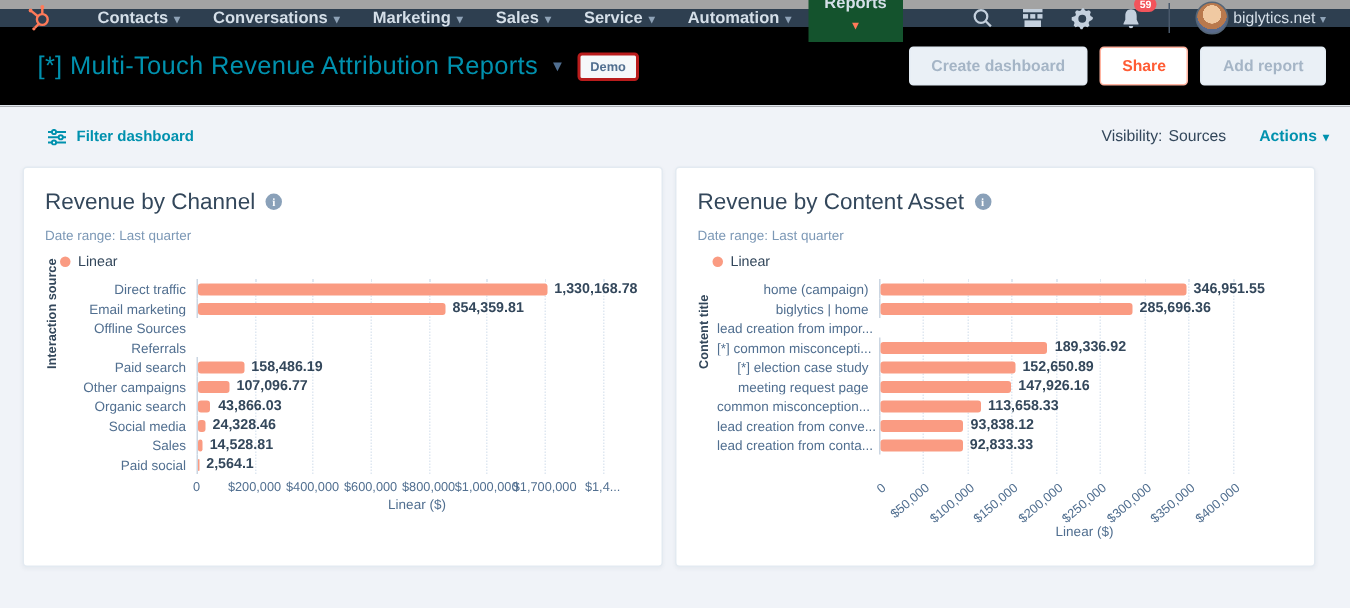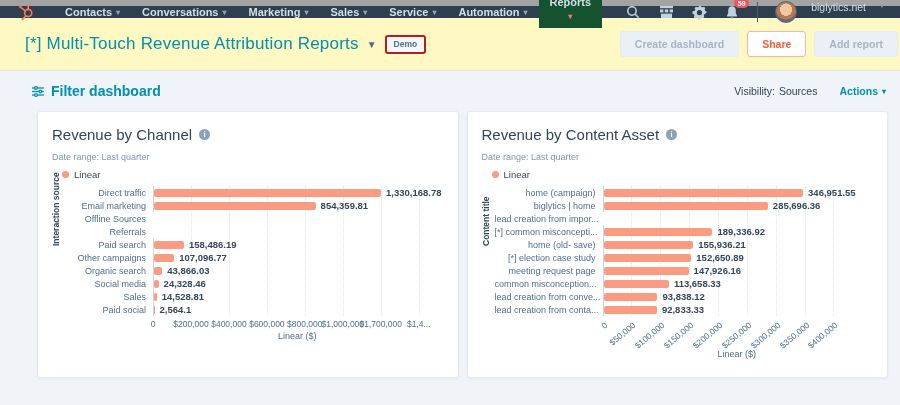--- a/index.html
+++ b/index.html
@@ -17,47 +17,47 @@
   .nav-item.active{ background:#14532d;flex-direction:column; }
   .nav-item.active .caret{ color:#ff7a59; }
   .nav-right{ margin-left:auto; display:flex; align-items:center; gap:17px; }
   .nav-icon{ width:16px; height:16px; display:flex; align-items:center; justify-content:center; cursor:pointer; position:relative;}
   .badge{ position:absolute; top:-6px; right:-9px; background:#f2545b; color:#fff;
     font-size:7px; font-weight:bold; border-radius:8px; padding:1.5px 3.5px; line-height:1; }
   .nav-divider{ width:1px; height:20px; background:#49596b; }
   .avatar{ width:22px; height:22px; border-radius:50%;
     background:radial-gradient(circle at 50% 38%, #f0c9a2 0 38%, #b9794d 39% 62%, #5a6b8c 63%);
     border:1px solid #55master; border:1px solid #556678; cursor:pointer;}
-  .account{ display:flex; align-items:flex-start; gap:14px; color:#d5dfe8; font-size:10.5px; cursor:pointer;}
+  .account{ display:flex; align-items:center; gap:3px; color:#d5dfe8; font-size:10.5px; cursor:pointer;}
   .account .caret{ font-size:8px; color:#8fa3b7;}
 
   
-  .page-header{ height:53px; background:#fef9c3; border-bottom:1px solid #dfe5ec;
-    display:flex; align-items:center; padding:0 2px 0 25px; }
+  .page-header{ height:53px; background:#000000; border-bottom:1px solid #dfe5ec;
+    display:flex; align-items:center; padding:0 16px 0 25px; }
   .page-title{ color:#0091ae; font-size:17px; font-weight:500; letter-spacing:.2px;}
   .title-caret{ color:#506e90; font-size:10px; margin:0 8px 0 8px; cursor:pointer;}
   .demo-badge{ border:2px solid #b91c1c; background:#f5f8fa; color:#516f90;
     font-size:8.5px; font-weight:bold; padding:2.5px 7px; border-radius:3px; }
   .header-buttons{ margin-left:auto; display:flex; gap:8px; }
   .btn{ font-size:10.5px; font-weight:bold; padding:6px 14px; border-radius:3px; cursor:pointer; white-space:nowrap;}
   .btn-disabled{ background:#eaf0f6; color:#a5b5c6; border:1px solid #e3ebf3; }
   .btn-share{ background:#fff; color:#ff5c35; border:1px solid #ffb3a0; }
 
   
   .toolbar{ height:40px; display:flex; align-items:center; padding:0 14px 0 32px; }
   .filter-link{ display:flex; align-items:center; gap:7px; color:#0091ae;
-    font-size:14px; font-weight:bold; cursor:pointer; }
+    font-size:10px; font-weight:bold; cursor:pointer; }
   .toolbar-right{ margin-left:auto; display:flex; align-items:center; gap:22px; }
   .visibility{ font-size:10.5px; color:#33475b; }
   .visibility b{ font-weight:normal; margin-left:4px;}
   .actions{ color:#0091ae; font-size:10.5px; font-weight:bold; display:flex; align-items:center; gap:4px; cursor:pointer;}
   .actions .caret{ font-size:8px; }
 
   
-  .cards{ display:flex; gap:8px; padding:0 12px 0 37px; }
+  .cards{ display:flex; gap:8px; padding:0 12px 0 15px; }
   .chart-card{ background:#fff; border:1px solid #e3eaf1; border-radius:3px;
     width:427px; height:267px; padding:14px 16px 8px 14px; overflow:hidden;
     box-shadow:0 1px 3px rgba(45,62,80,.05); }
   .card-title-row{ display:flex; align-items:center; gap:7px; }
   .card-title{ color:#33475b; font-size:15px; font-weight:500; }
   .info-icon{ width:11px; height:11px; border-radius:50%; background:#8aa1b9; color:#fff;
     font-size:7.5px; font-weight:bold; display:flex; align-items:center; justify-content:center;
     font-family:"Liberation Serif", serif; cursor:pointer;}
   .date-range{ margin-top:9px; font-size:9px; color:#7c98b6; }
   .legend{ margin:7px 0 6px 10px; display:flex; align-items:center; gap:5px; cursor:pointer;}
@@ -357,27 +357,20 @@
               <span class="cat-label">lead creation from impor...</span>
             </div>
             <div class="bar-row">
               <span class="cat-label">[*] common misconcepti...</span>
               <span class="bar-area">
                 <span class="bar" style="width: 40.7176%;"></span>
                 <span class="bar-value">189,336.92</span>
               </span>
             </div>
             <div class="bar-row">
-              <span class="cat-label">home (old- save)</span>
-              <span class="bar-area">
-                <span class="bar" style="width: 33.5347%;"></span>
-                <span class="bar-value">155,936.21</span>
-              </span>
-            </div>
-            <div class="bar-row">
               <span class="cat-label">[*] election case study</span>
               <span class="bar-area">
                 <span class="bar" style="width: 32.8281%;"></span>
                 <span class="bar-value">152,650.89</span>
               </span>
             </div>
             <div class="bar-row">
               <span class="cat-label">meeting request page</span>
               <span class="bar-area">
                 <span class="bar" style="width: 31.8121%;"></span>

